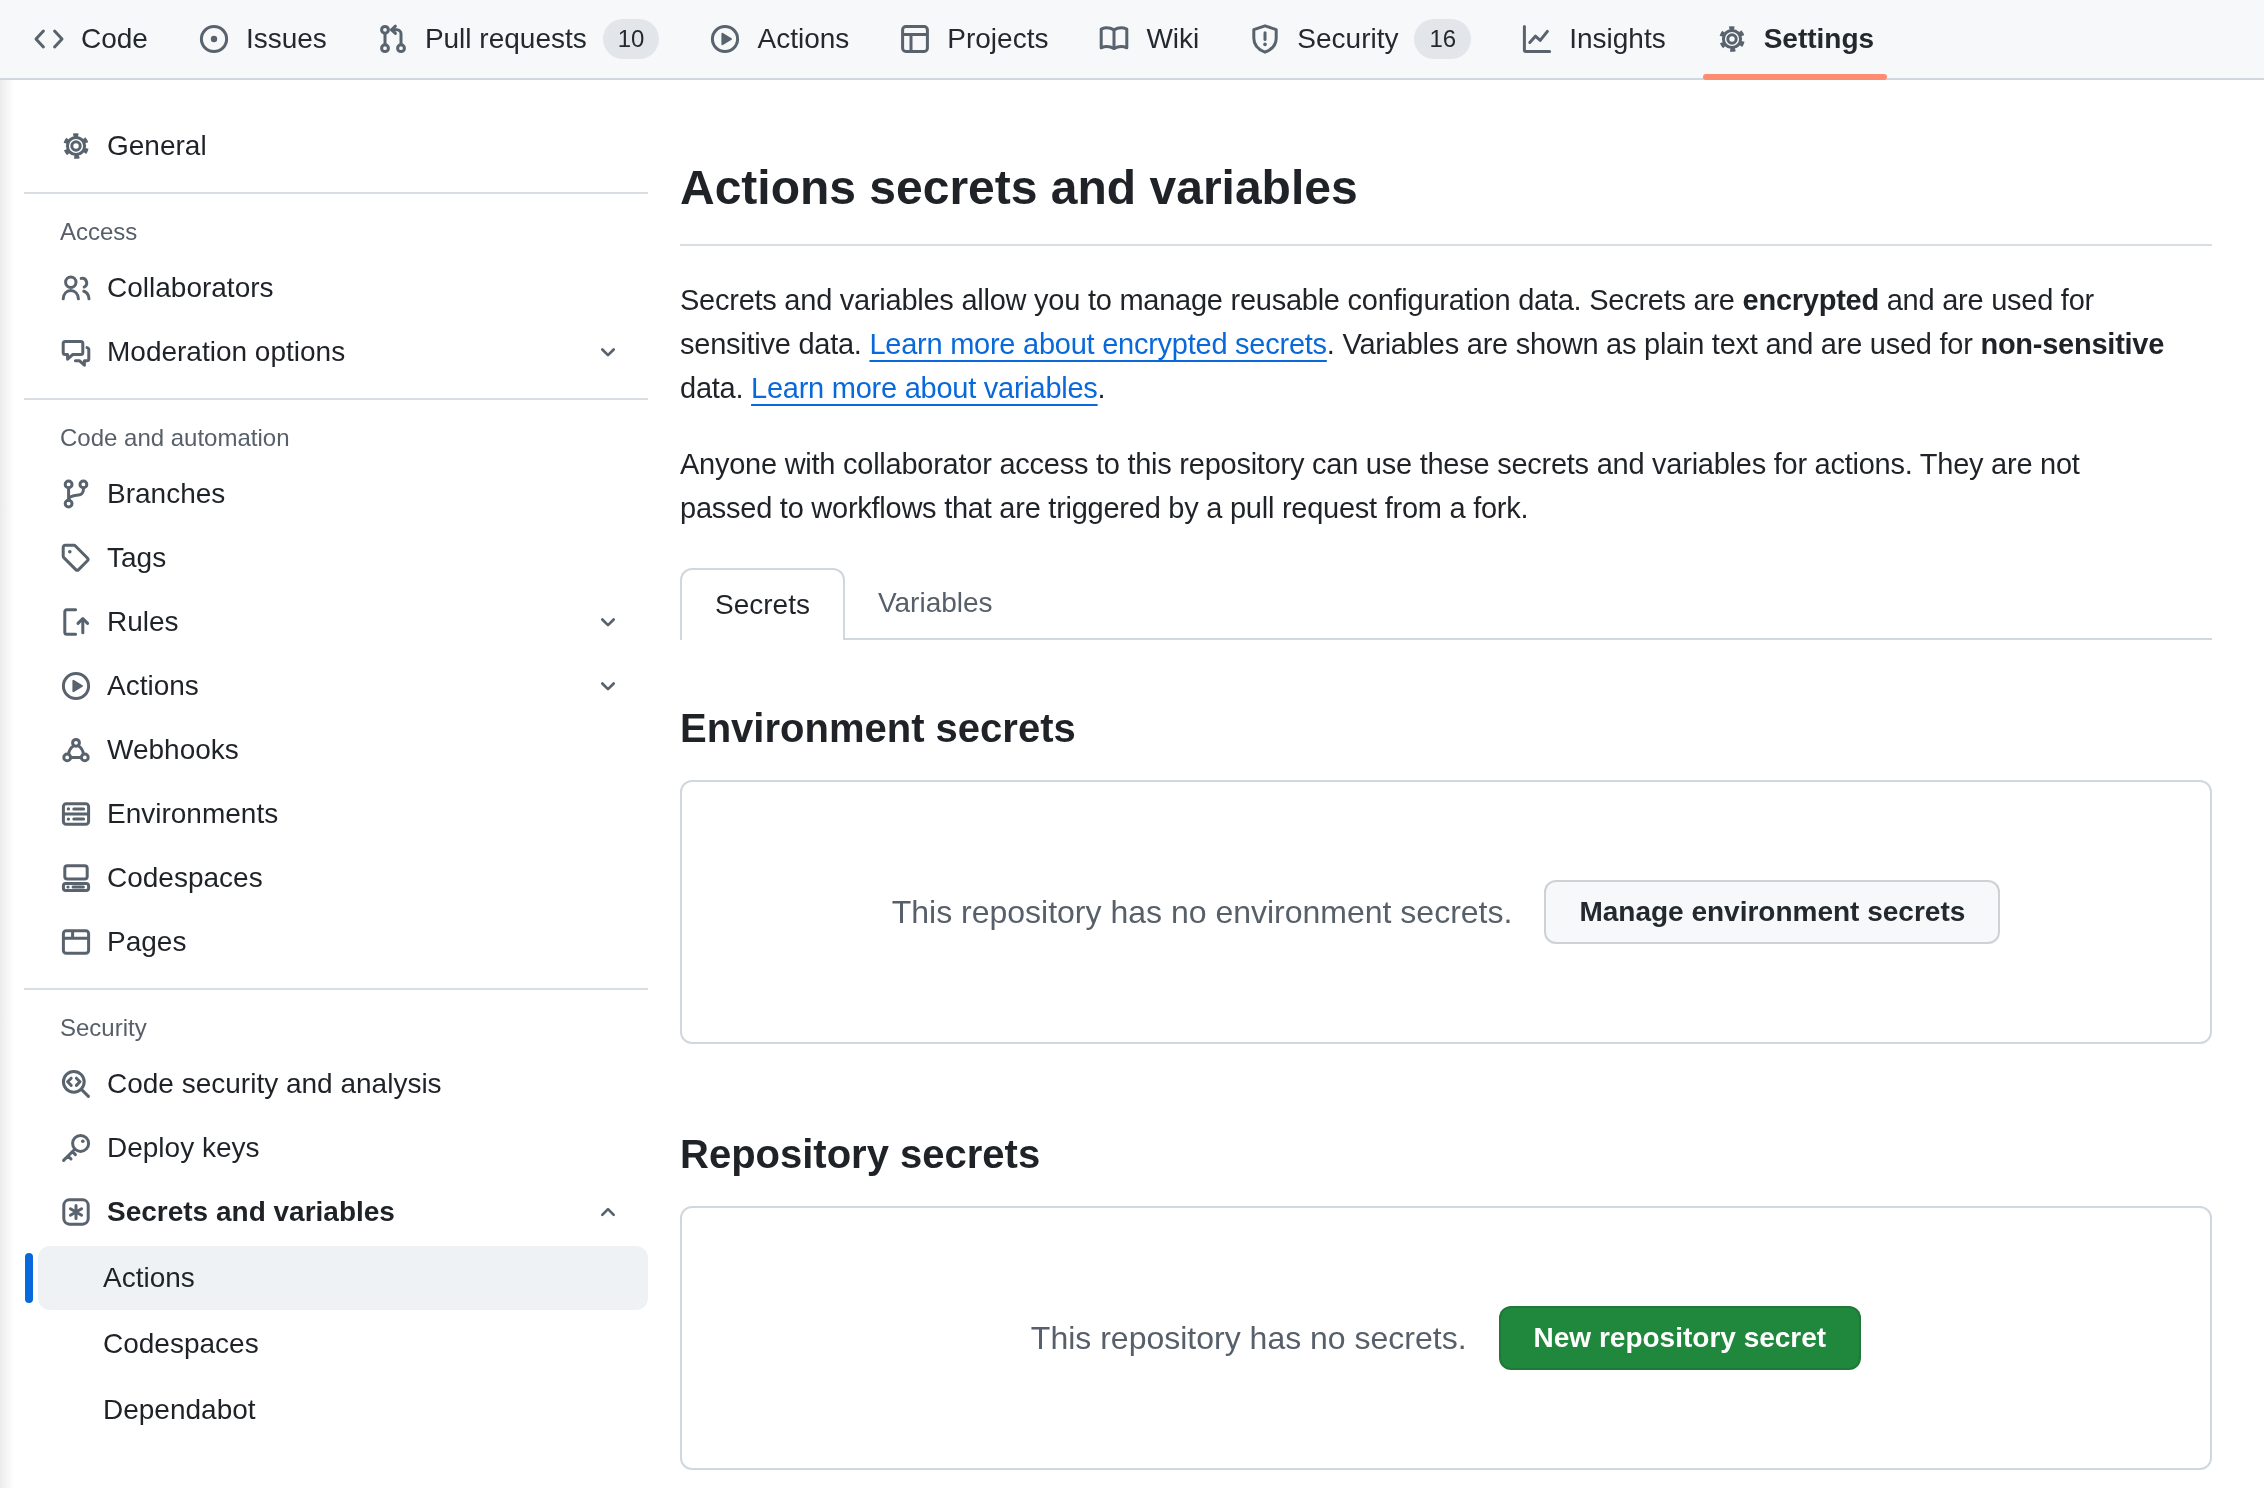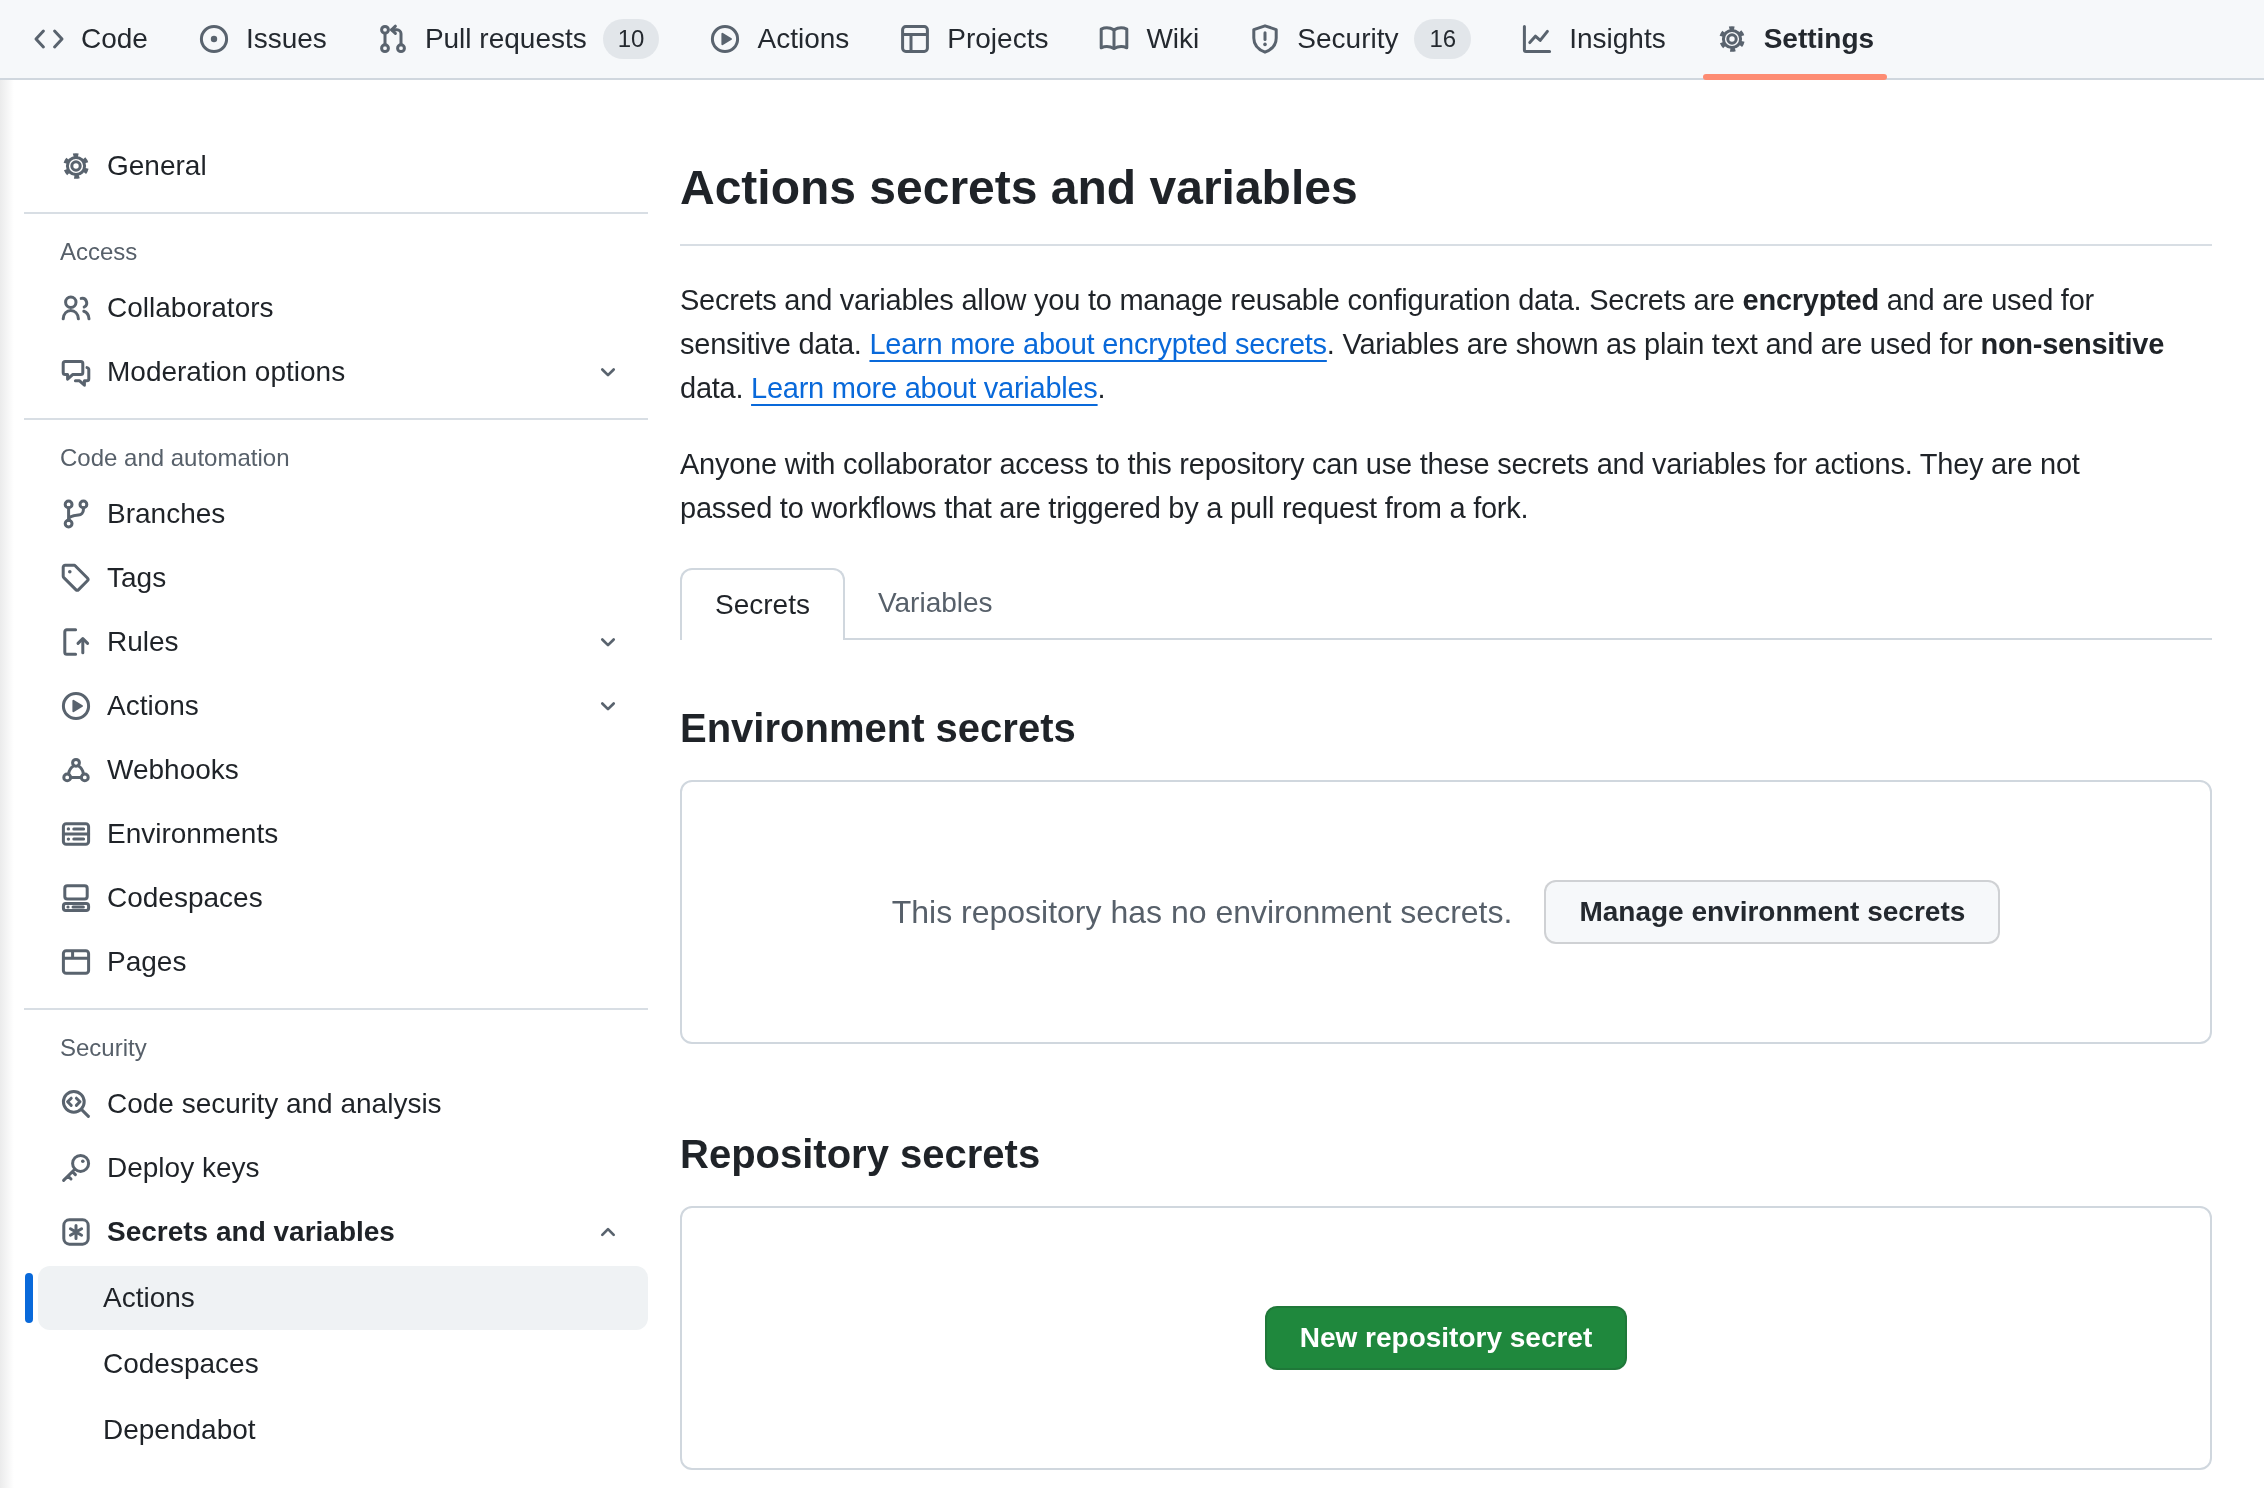--- a/index.html
+++ b/index.html
@@ -19,21 +19,21 @@
   .nav-item.active::after{content:"";position:absolute;left:12px;right:12px;bottom:-2px;
             height:6px;border-radius:6px;background:#fd8c73;}
   .badge{background:rgba(175,184,193,0.28);border-radius:999px;padding:3px 15px;
          font-size:24px;line-height:34px;color:#24292f;font-weight:normal;}
 
   
   .edge-shade{position:absolute;left:0;top:80px;bottom:0;width:14px;
               background:linear-gradient(to right, rgba(31,35,40,0.09), rgba(31,35,40,0));}
 
   
-  .sidebar{position:absolute;top:80px;left:24px;width:624px;padding-top:54px;}
+  .sidebar{position:absolute;top:80px;left:24px;width:624px;padding-top:34px;}
   .side-row{height:64px;display:flex;align-items:center;padding-left:36px;gap:15px;
             border-radius:12px;font-size:28px;color:#1f2328;cursor:pointer;position:relative;}
   .side-row .icn{color:#59636e;flex:none;}
   .side-row .chev{color:#59636e;margin-left:auto;margin-right:28px;}
   .side-row.bold .lbl{font-weight:bold;}
   .side-divider{border-top:2px solid #d8dee4;margin:14px 0;}
   .side-header{height:48px;display:flex;align-items:center;padding-left:36px;margin-top:14px;
                font-size:24px;font-weight:normal;color:#57606a;}
   .side-sub{height:64px;display:flex;align-items:center;font-size:28px;color:#1f2328;
             border-radius:12px;margin:2px 0 2px 14px;padding-left:65px;cursor:pointer;position:relative;}
@@ -476,17 +476,18 @@
     </div>
 
     <h3 class="section-heading">Environment secrets</h3>
     <div class="empty-box">
       <div class="empty-text">This repository has no environment secrets.</div>
       <button class="btn btn-default">Manage environment secrets</button>
     </div>
 
     <h3 class="section-heading second">Repository secrets</h3>
     <div class="empty-box">
+      <div class="empty-text">This repository has no secrets.</div>
       <button class="btn btn-primary">New repository secret</button>
     </div>
   </main>
 
 </div>
 
 </body></html>

